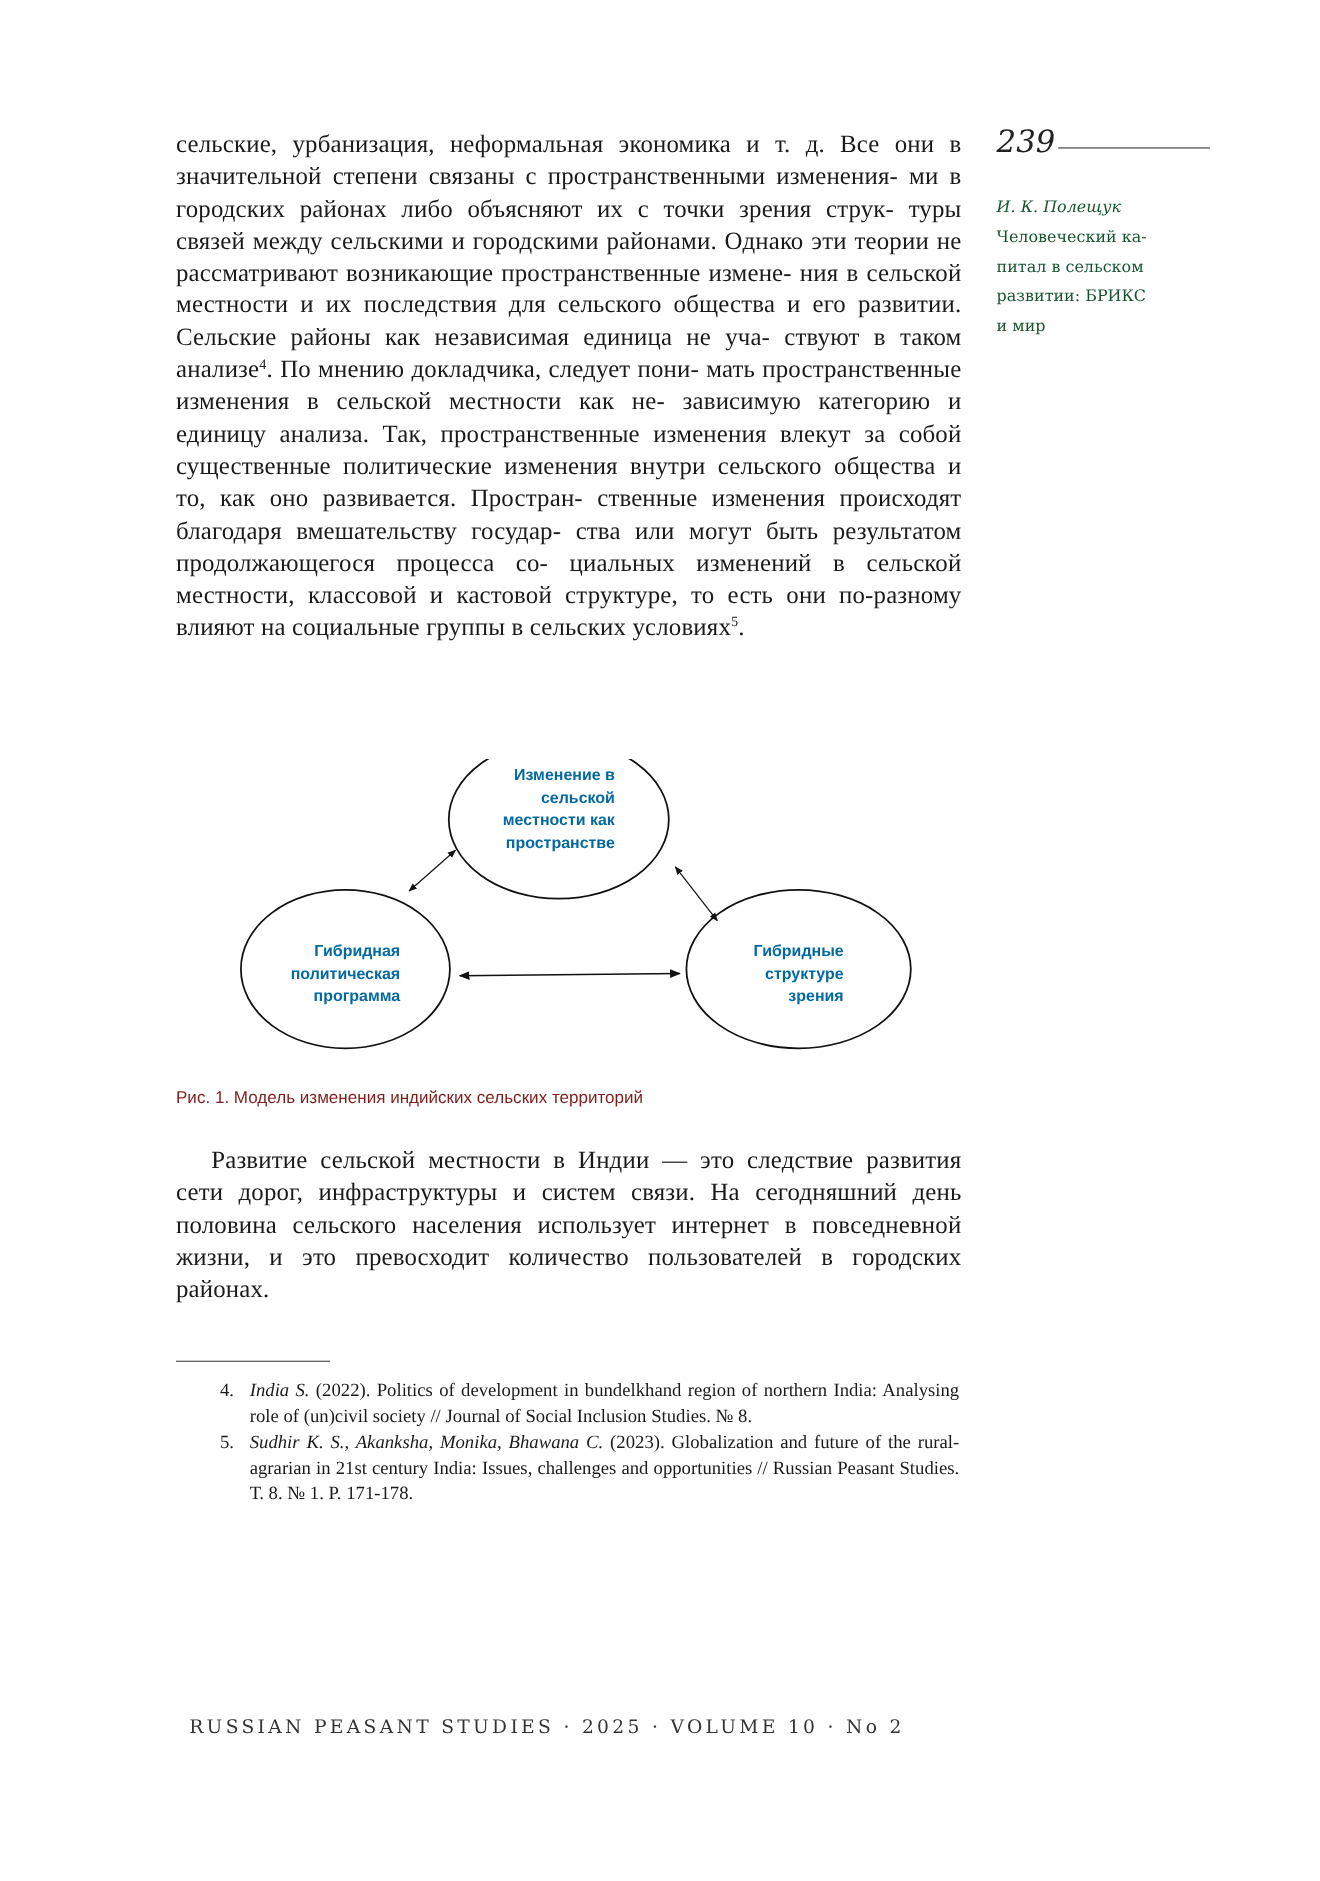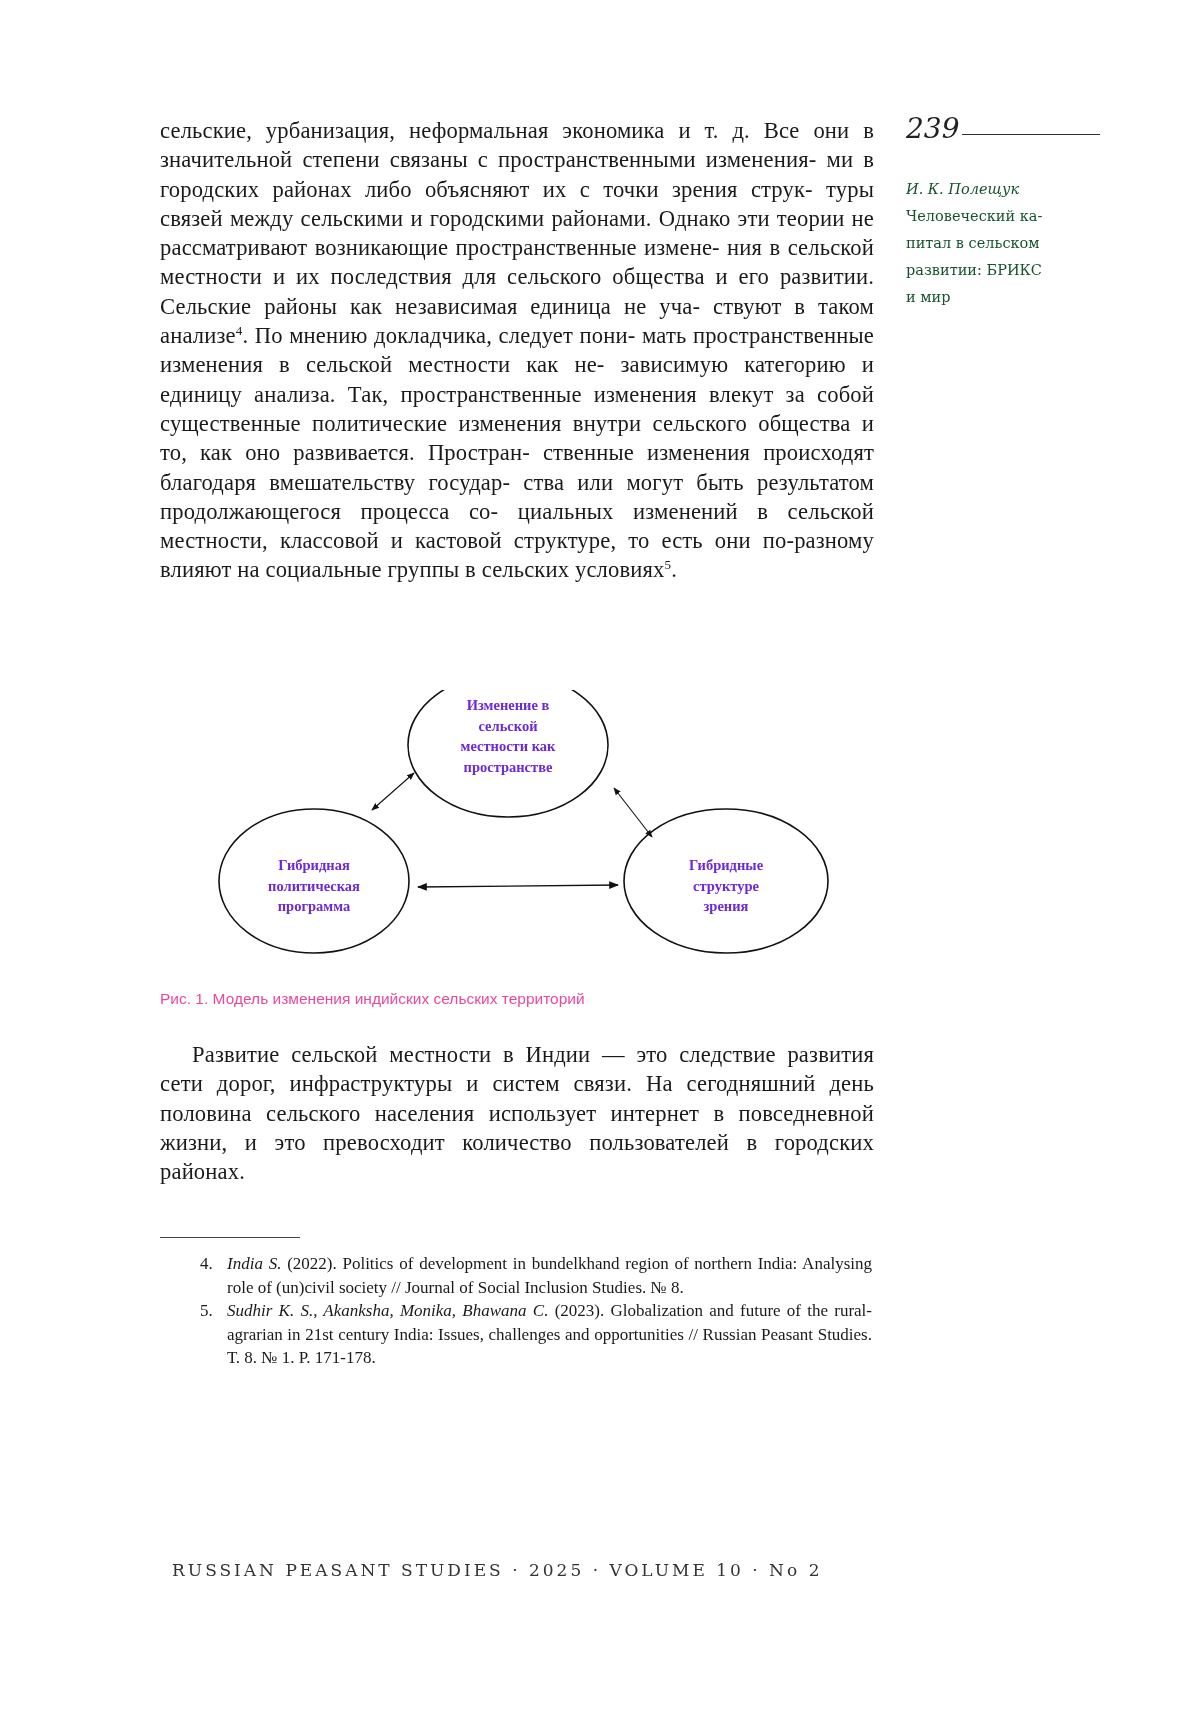--- a/index.html
+++ b/index.html
@@ -17,26 +17,26 @@
       position: absolute; left: 906px; top: 112px;
       font-family: "DejaVu Serif", serif; font-style: italic; font-size: 28px; color: #222;
     }
     .pagerule { position: absolute; left: 962px; top: 134px; width: 138px; height: 1px; background: #333; }
     .side { position: absolute; left: 906px; top: 176px; width: 200px;
       font-family: "DejaVu Serif", serif; font-size: 14.5px; line-height: 27px; color: #14532d; }
     .side .author { font-style: italic; }
     .figure { position: absolute; left: 200px; top: 690px; width: 700px; height: 290px; }
     .figure svg { position: absolute; left: 0; top: 0; }
     .node-label {
-      position: absolute; text-align: center; font-family: Liberation Serif, serif;
-      font-size: 14.5px; line-height: 20.5px; font-weight: bold; color: #6d28d9;
+      position: absolute; text-align: right; font-family: Liberation Sans, sans-serif;
+      font-size: 14.5px; line-height: 20.5px; font-weight: bold; color: #0369a1;
       transform: translate(-50%, -50%);
     }
     .caption { position: absolute; left: 160px; top: 990px;
-      font-family: "Liberation Sans", sans-serif; font-size: 15.5px; color: #ec4899; }
+      font-family: "Liberation Sans", sans-serif; font-size: 15.5px; color: #7f1d1d; }
     .main2 { top: 1040px; }
     .fn-rule { position: absolute; left: 160px; top: 1237px; width: 140px; height: 1px; background: #444; }
     .footnotes { position: absolute; left: 200px; top: 1252px; width: 672px;
       font-family: "Liberation Serif", serif; font-size: 17px; line-height: 23.5px; text-align: justify; }
     .footnote { position: relative; padding-left: 27px; }
     .footnote .num { position: absolute; left: 0; top: 0; }
     .footnote i { font-style: italic; }
     .footer { position: absolute; left: 172px; top: 1560px;
       font-family: "DejaVu Serif", serif; font-size: 17px; letter-spacing: 3px; font-weight: normal; color: #333; }
   </style>

